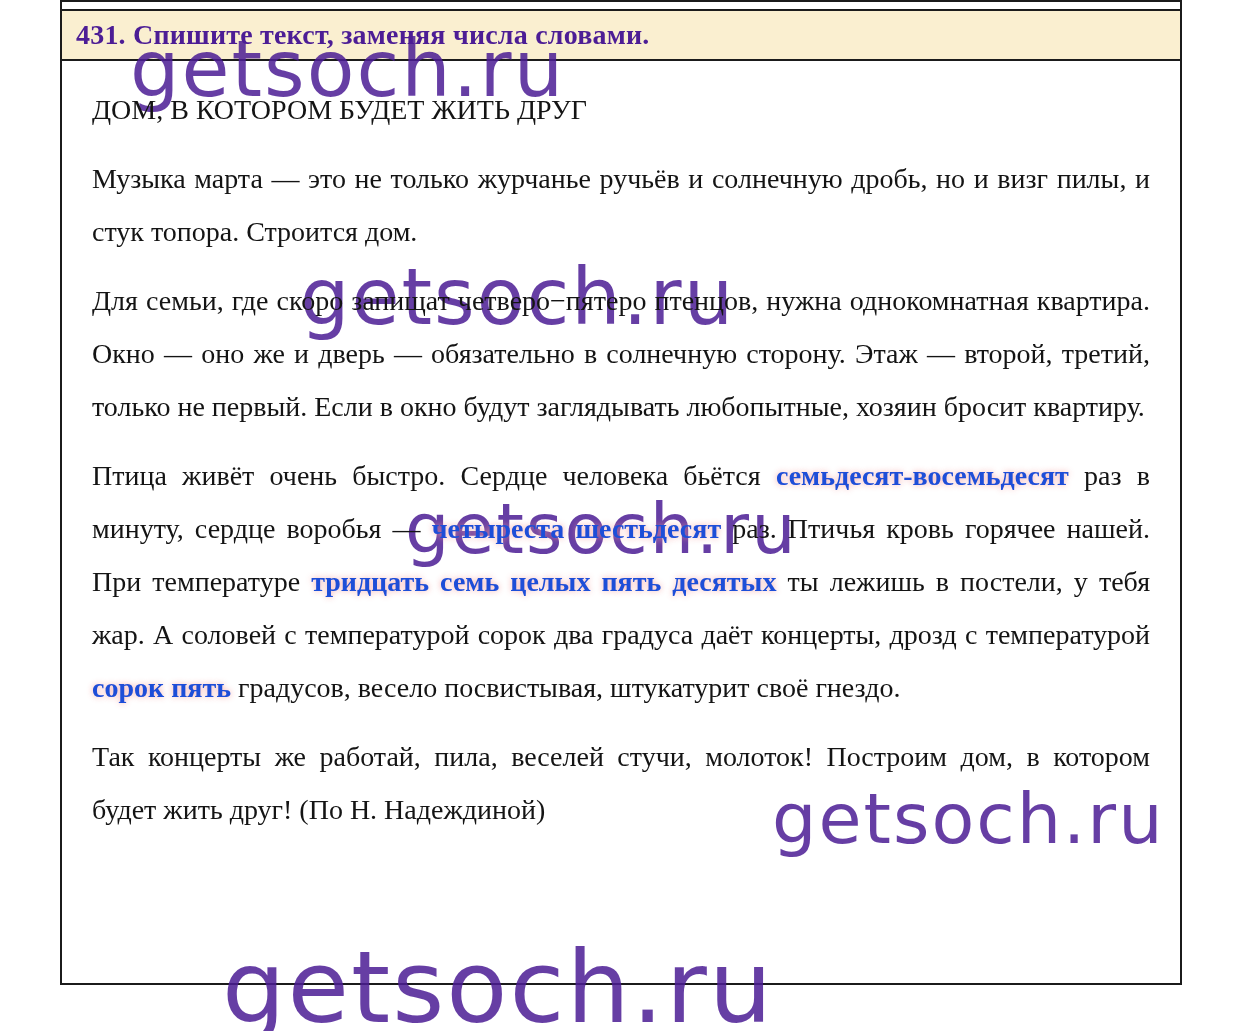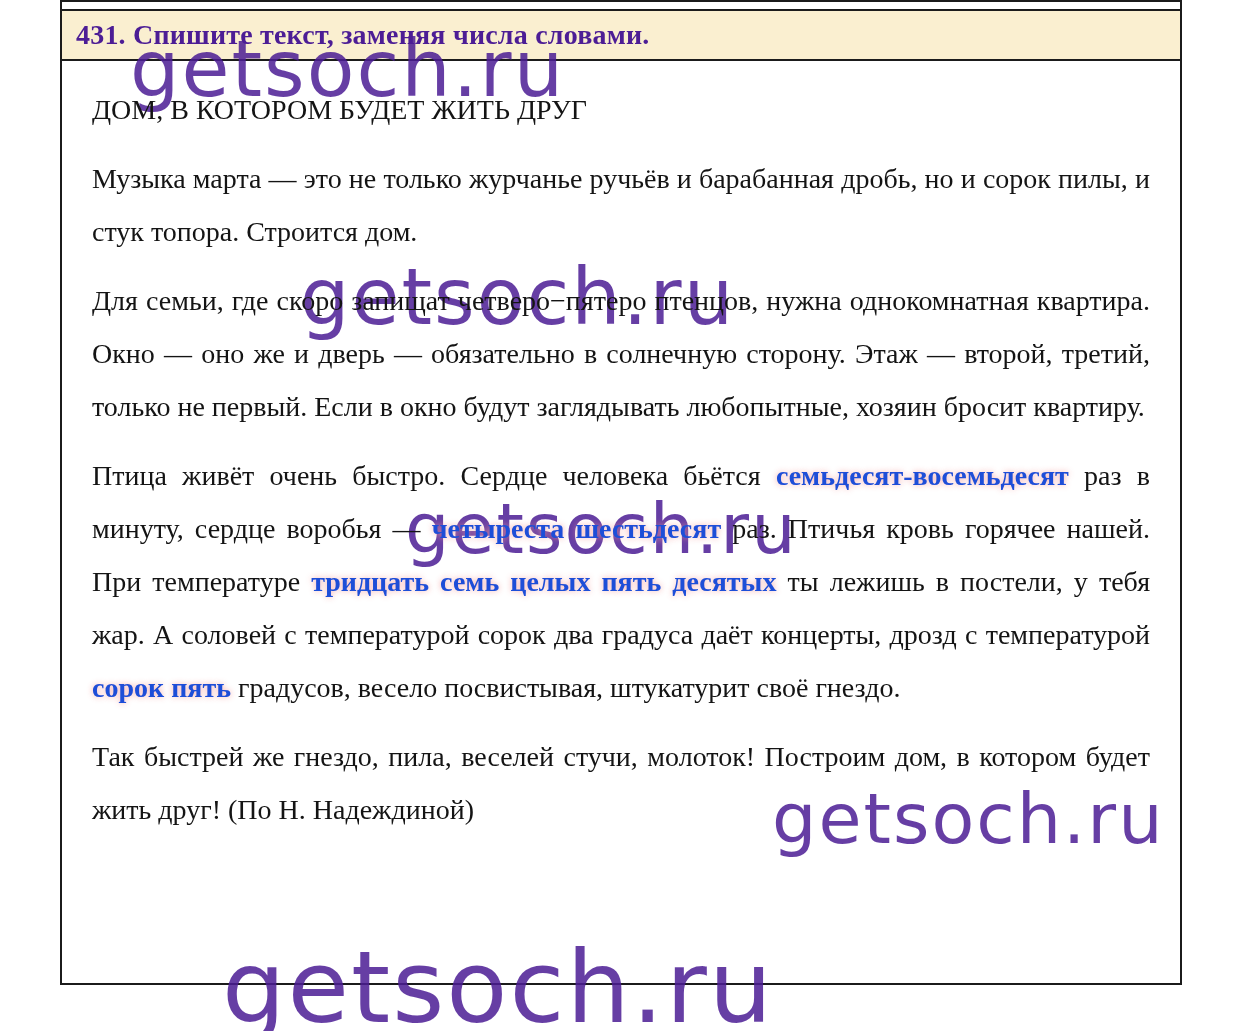--- a/index.html
+++ b/index.html
@@ -83,24 +83,24 @@
 <div class="page">
 
   <div class="doc-table">
     <div class="row-spacer"></div>
     <div class="row-header">
       <span class="header-text">431. Спишите текст, заменяя числа словами.</span>
     </div>
     <div class="row-body">
       <p class="title-line">ДОМ, В КОТОРОМ БУДЕТ ЖИТЬ ДРУГ</p>
       <div id="paragraphs">
-          <p><span>Музыка марта — это не только журчанье ручьёв и барабанная дробь, но и сорок пилы, и стук топора. Строится дом.</span></p>
+          <p><span>Музыка марта — это не только журчанье ручьёв и солнечную дробь, но и визг пилы, и стук топора. Строится дом.</span></p>
           <p><span>Для семьи, где скоро запищат четверо−пятеро птенцов, нужна однокомнатная квартира. Окно — оно же и дверь — обязательно в солнечную сторону. Этаж — второй, третий, только не первый. Если в окно будут заглядывать любопытные, хозяин бросит квартиру.</span></p>
           <p><span>Птица живёт очень быстро. Сердце человека бьётся </span><b class="red">семьдесят-восемьдесят</b><span> раз в минуту, сердце воробья — </span><b class="red">четыреста шестьдесят</b><span> раз. Птичья кровь горячее нашей. При температуре </span><b class="red">тридцать семь целых пять десятых</b><span> ты лежишь в постели, у тебя жар. А соловей с температурой сорок два градуса даёт концерты, дрозд с температурой </span><b class="red">сорок пять</b><span> градусов, весело посвистывая, штукатурит своё гнездо.</span></p>
-          <p><span>Так быстрей же гнездо, пила, веселей стучи, молоток! Построим дом, в котором будет жить друг! (По Н. Надеждиной)</span></p>
+          <p><span>Так концерты же работай, пила, веселей стучи, молоток! Построим дом, в котором будет жить друг! (По Н. Надеждиной)</span></p>
         </div>
     </div>
   </div>
 
   <div class="wm w1">getsoch.ru</div>
   <div class="wm w2">getsoch.ru</div>
   <div class="wm w3">getsoch.ru</div>
   <div class="wm w4">getsoch.ru</div>
   <div class="wm w5">getsoch.ru</div>
 

